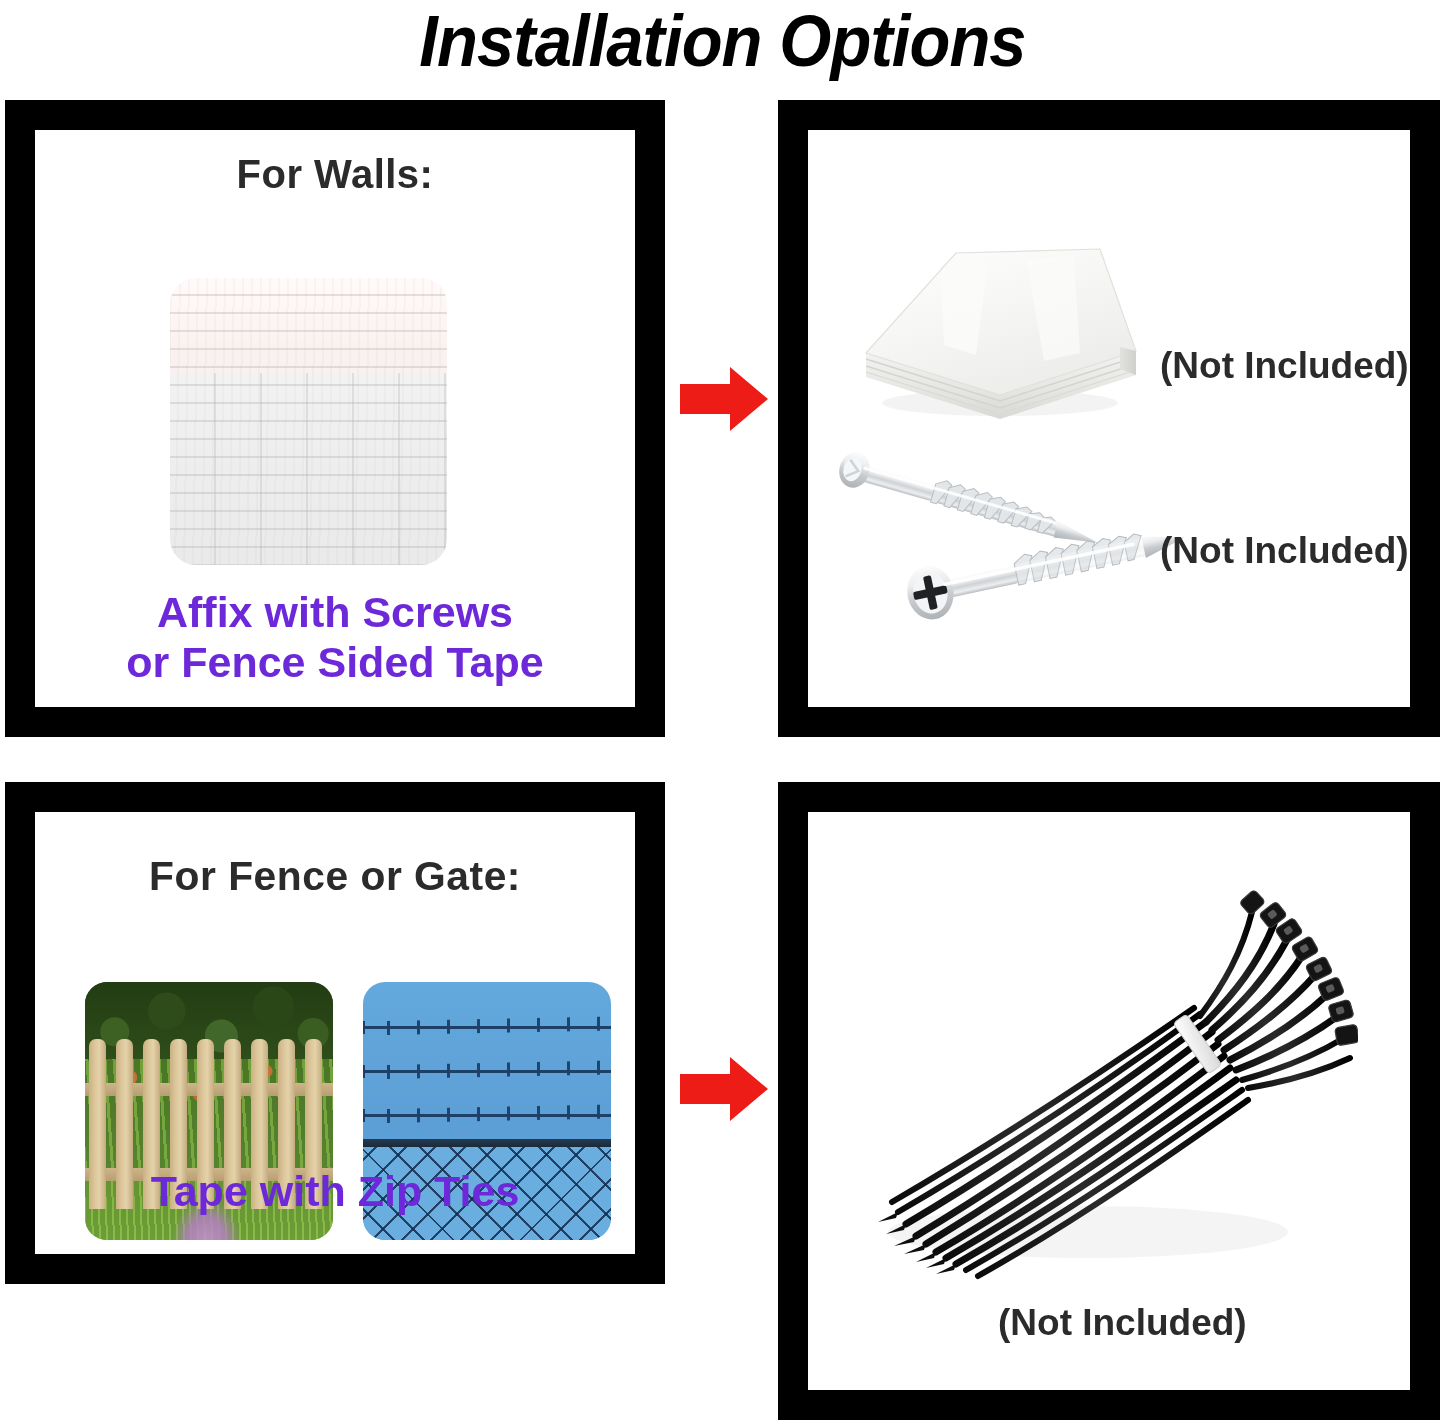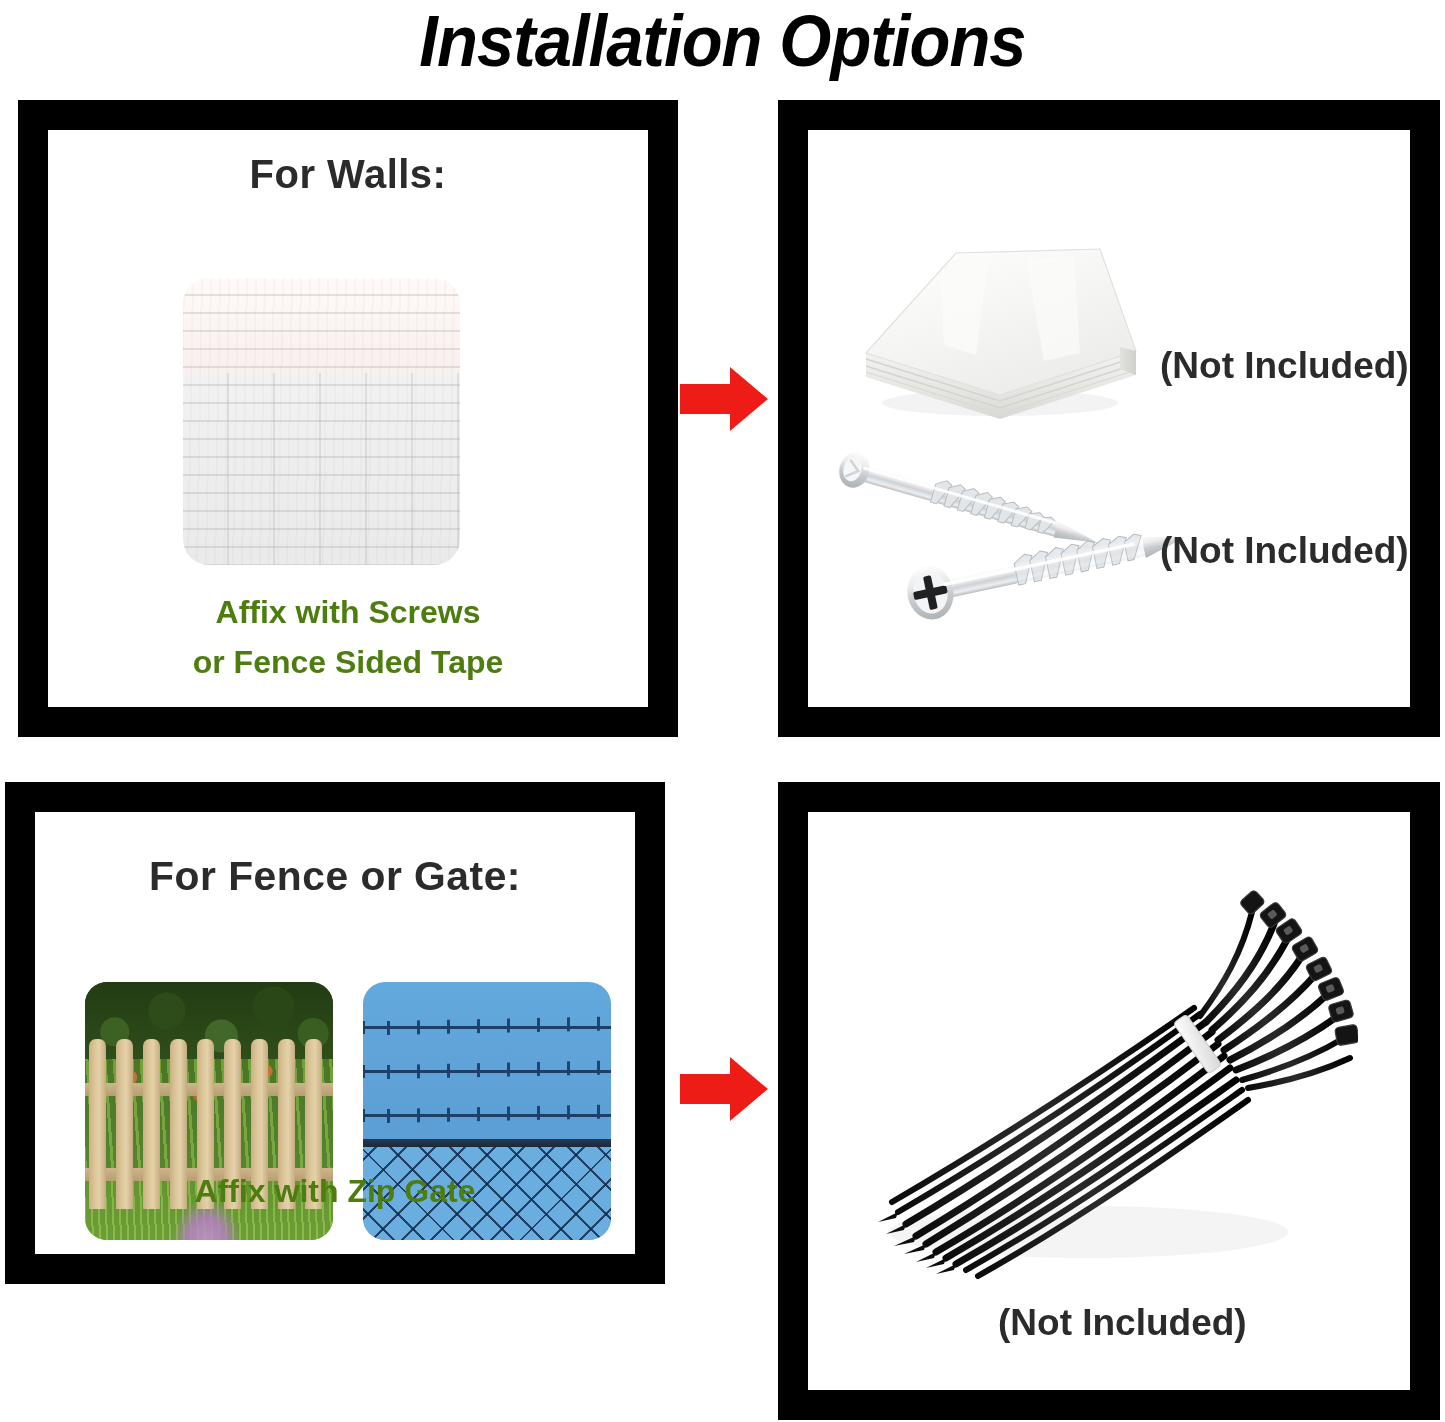--- a/index.html
+++ b/index.html
@@ -32,21 +32,21 @@
     transform: scaleX(0.93);
   }
 
   
   .panel {
     position: absolute;
     background: #ffffff;
     border: 30px solid #000000;
     box-sizing: border-box;
   }
-  #panel-walls      { left: 18px;   top: 100px;  width: 660px; height: 637px; }
+  #panel-walls      { left: 5px;   top: 100px;  width: 660px; height: 637px; }
   #panel-wall-hw    { left: 778px; top: 100px;  width: 662px; height: 637px; }
   #panel-fence      { left: 5px;   top: 782px;  width: 660px; height: 502px; }
   #panel-fence-hw   { left: 778px; top: 782px;  width: 662px; height: 638px; }
 
   .panel-inner {
     position: relative;
     width: 100%;
     height: 100%;
   }
 
@@ -62,23 +62,23 @@
     letter-spacing: 0.5px;
   }
   #heading-walls { top: 22px; }
   #heading-fence { top: 42px; transform: scaleX(1.02); }
 
   .caption {
     position: absolute;
     width: 100%;
     text-align: center;
     font-family: "Liberation Sans Narrow", "Liberation Sans", sans-serif;
-    font-size: 32px;
+    font-size: 43px;
     font-weight: bold;
-    color: #4d7c0f;
+    color: #6d28d9;
     line-height: 50px;
   }
   #caption-walls { bottom: 20px; }
   #caption-fence { bottom: 38px; }
 
   .not-included {
     position: absolute;
     font-family: "Liberation Sans Narrow", "Liberation Sans", sans-serif;
     font-size: 37px;
     font-weight: bold;
@@ -455,21 +455,21 @@
       <div class="cl-barb" style="top:17%"></div>
       <div class="cl-barbs" style="top:14.5%"></div>
       <div class="cl-barb" style="top:34%"></div>
       <div class="cl-barbs" style="top:31.5%"></div>
       <div class="cl-barb" style="top:51%"></div>
       <div class="cl-barbs" style="top:48.5%"></div>
       <div class="cl-toprail" style="top:61%"></div>
       <div class="cl-mesh" style="top:64%"></div>
     </div>
 
-    <div class="caption" id="caption-fence">Affix with Zip Gate</div>
+    <div class="caption" id="caption-fence">Tape with Zip Ties</div>
   </div>
 </div>
 
 <svg class="red-arrow" id="arrow-bottom" viewBox="0 0 92 68">
   <polygon points="2,19 52,19 52,2 90,34 52,66 52,49 2,49" fill="#ee1c16"></polygon>
 </svg>
 
 <div class="panel" id="panel-fence-hw">
   <div class="panel-inner">
 

